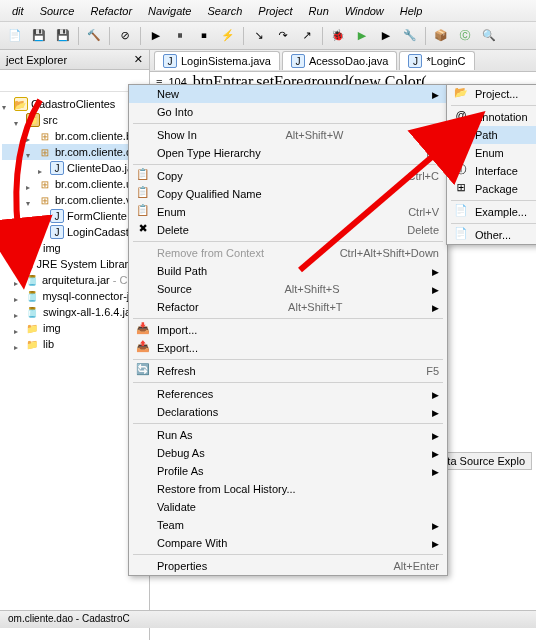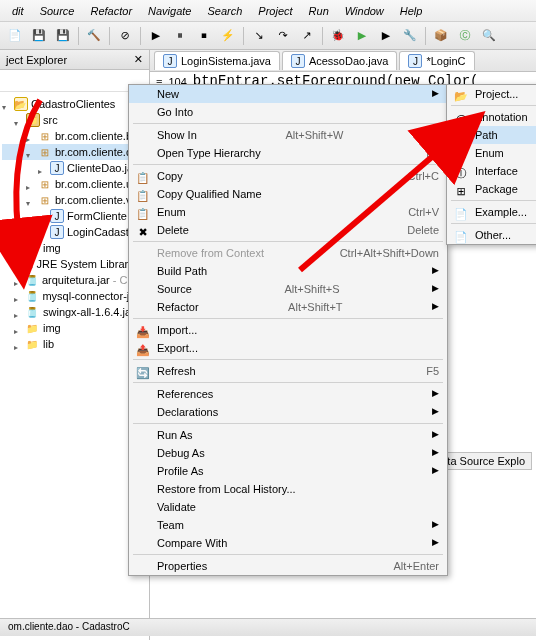--- a/index.html
+++ b/index.html
@@ -33,34 +33,34 @@
 .ico-java { background: #e0f0ff; border: 1px solid #6090d0; border-radius: 2px; }
 .ico-jar { color: #b08000; }
 .ico-fld { color: #e0b050; }
 .ico-lib { color: #888; }
 .grey { color: #999; }
 
 .editor { flex: 1; background: #fff; display: flex; flex-direction: column; position: relative; }
 .ed-tabs { background: linear-gradient(#f0f0f0, #e4e4e4); border-bottom: 1px solid #c0c0c0; display: flex; align-items: center; height: 22px; padding-left: 4px; gap: 2px; }
 .ed-tab { background: #fff; border: 1px solid #c0c0c0; border-bottom: none; border-radius: 3px 3px 0 0; padding: 2px 8px; display: flex; align-items: center; gap: 4px; }
 .ed-sub { border-bottom: 1px solid #e0e0e0; padding: 2px 6px; display: flex; align-items: center; gap: 6px; }
-.code { padding: 4px 8px; font-family: Liberation Mono, monospace; font-size: 14px; line-height: 15px; white-space: pre; }
+.code { padding: 4px 8px; font-family: Liberation Serif, serif; font-size: 16px; line-height: 15px; white-space: pre; }
 
 .ctx-menu { position: absolute; background: #f4f4f4; border: 1px solid #a0a0a0; box-shadow: 2px 2px 6px rgba(0,0,0,0.3); z-index: 100; }
 .ctx-menu.main-ctx { left: 128px; top: 84px; width: 320px; }
 .ctx-menu.sub-ctx { left: 446px; top: 84px; width: 100px; }
-.mi { display: flex; align-items: flex-start; padding: 3px 8px 3px 28px; position: relative; cursor: default; }
+.mi { display: flex; align-items: flex-end; padding: 3px 8px 3px 28px; position: relative; cursor: default; }
 .mi.hl { background: #cde4f7; }
 .mi .ico-slot { position: absolute; left: 6px; width: 16px; height: 16px; display: flex; align-items: center; justify-content: center; }
 .mi .short { margin-left: auto; color: #666; }
 .mi .arrow { margin-left: auto; color: #000; font-size: 9px; }
 .mi.disabled { color: #999; }
 .msep { height: 1px; background: #d0d0d0; margin: 2px 4px; }
 
-.status { position: absolute; bottom: 4px; left: 0; right: 0; height: 18px; background: linear-gradient(#f0f0f0, #e0e0e0); border-top: 1px solid #c0c0c0; padding: 2px 8px; font-size: 10px; }
+.status { position: absolute; bottom: 12px; left: 0; right: 0; height: 18px; background: linear-gradient(#f0f0f0, #e0e0e0); border-top: 1px solid #c0c0c0; padding: 2px 8px; font-size: 10px; }
 
 .arrow-overlay { position: absolute; pointer-events: none; z-index: 200; }
 </style>
 </head>
 <body>
 
 <div class="menubar">
   <span>dit</span>
   <span>Source</span>
   <span>Refactor</span>

